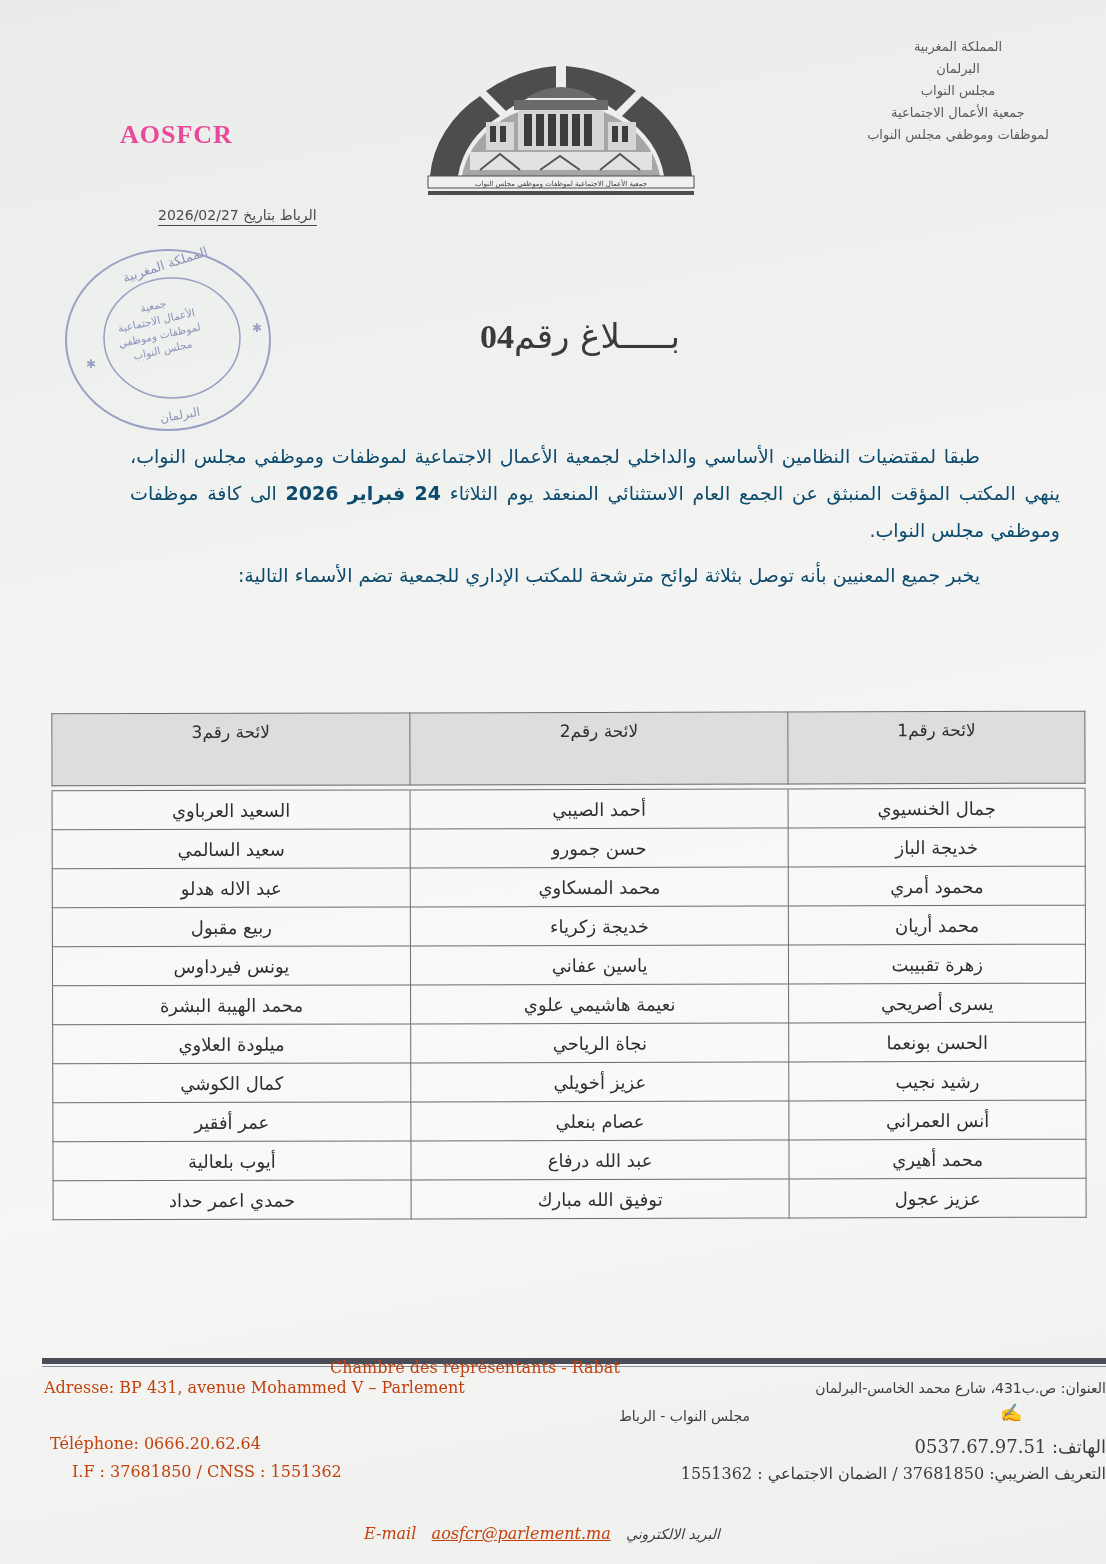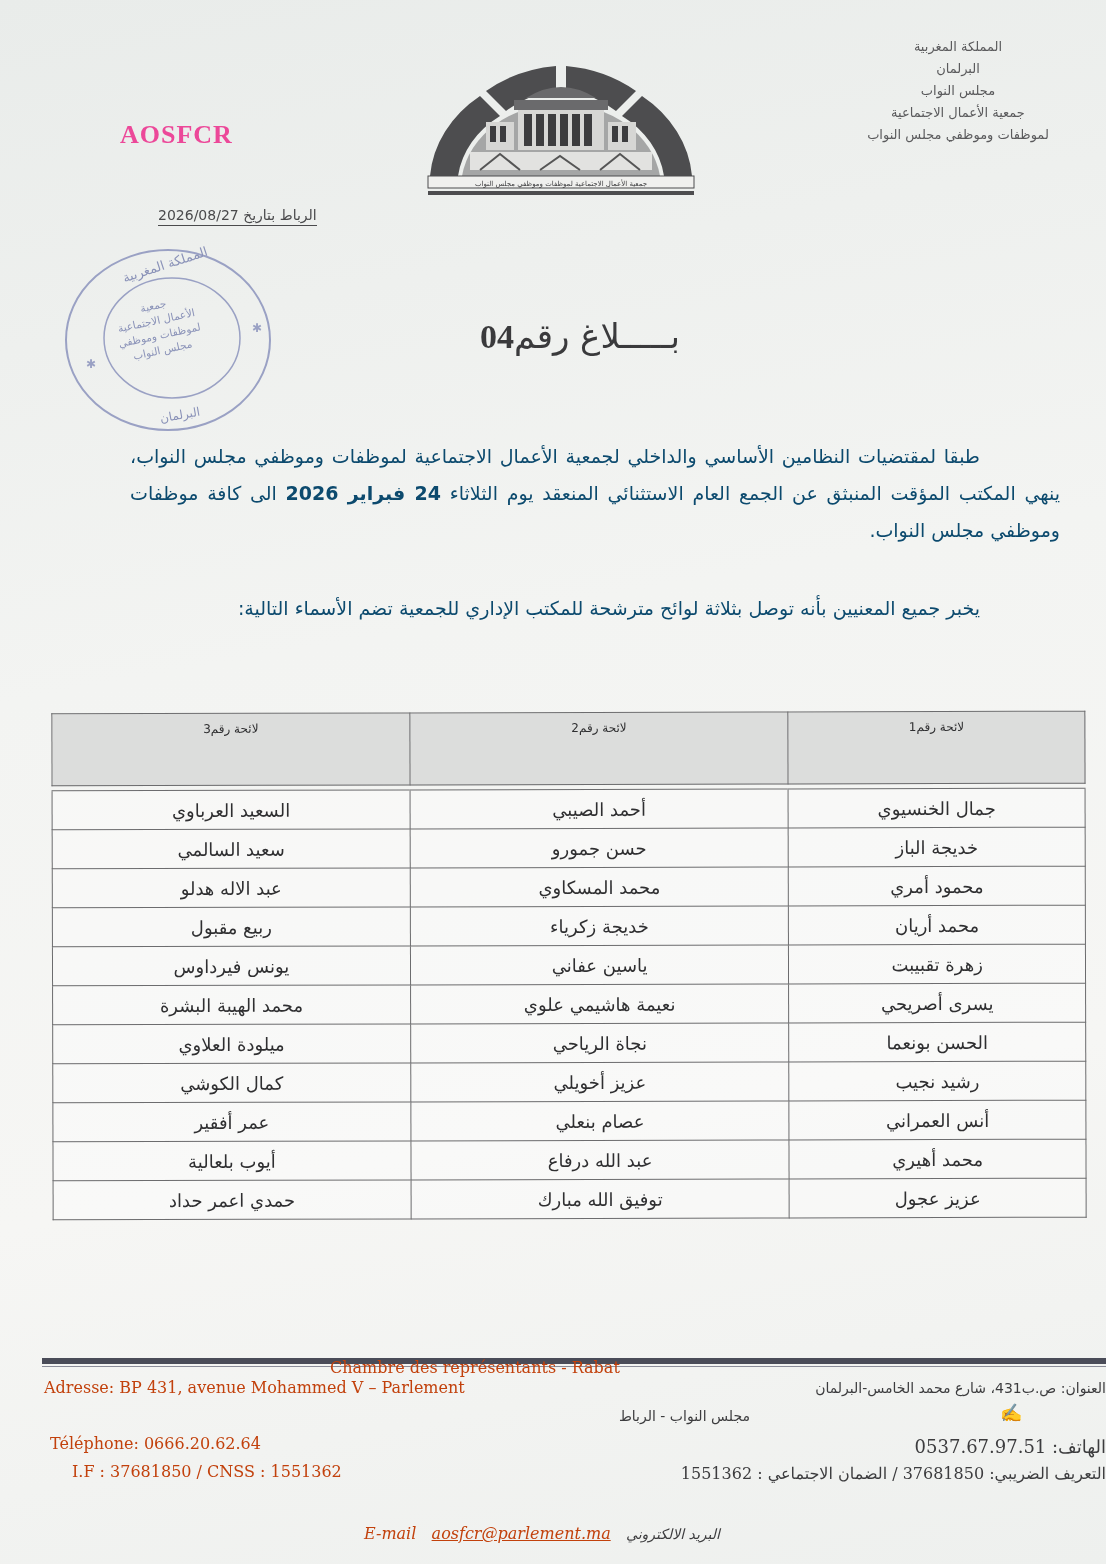--- a/index.html
+++ b/index.html
@@ -50,34 +50,34 @@
     font-family: "DejaVu Sans", sans-serif; font-size: 34px; color: #3a3a3c;
   }
   .title .num { font-family: "Liberation Serif", serif; font-weight: bold; }
 
   
   .para {
     left: 130px; width: 930px; direction: rtl; text-align: justify;
     font-family: "DejaVu Sans", sans-serif; font-size: 19px; line-height: 37px; color: #0c4a6e;
   }
   .para1 { top: 438px; text-indent: 80px; }
-  .para2 { top: 590px; text-indent: 80px; }
+  .para2 { top: 557px; text-indent: 80px; }
   .para b { font-weight: bold; }
 
   
   .table-wrap { left: 52px; top: 712px; width: 1034px; transform: rotate(-0.15deg); }
   table.lists {
     width: 100%; border-collapse: collapse; direction: rtl;
     font-family: "DejaVu Sans", sans-serif; color: #2f2f31;
   }
   table.lists th, table.lists td {
     border: 1.3px solid #6c6c6e; text-align: center;
   }
   table.lists th {
-    background: #dcdddc; font-weight: normal; font-size: 12px;
+    background: #dcdddc; font-weight: normal; font-size: 17px;
     height: 62px; vertical-align: top; padding-top: 8px;
   }
   table.lists td { font-size: 18px; height: 36px; background: rgba(255,255,255,0.35); }
   table.lists tr.gap td { height: 4px; padding: 0; border-left: none; border-right: none; background: transparent; }
 
   
   .footer-rule { left: 42px; top: 1358px; width: 1064px; height: 6px; background: #4a4c58; }
   .footer-rule2 { left: 42px; top: 1366px; width: 1064px; height: 1px; background: #8a8c98; }
   .f-lat {
     font-family: "DejaVu Serif", serif; font-size: 16px; color: #c2410c; white-space: nowrap;
@@ -130,21 +130,21 @@
       <rect x="202" y="68" width="6" height="16"></rect>
   </g>
   <rect x="50" y="94" width="182" height="18" fill="#e2e2e0"></rect>
   <path d="M60 112 L80 96 L100 112 M120 112 L140 98 L160 112 M180 112 L200 96 L220 112" stroke="#555" stroke-width="2" fill="none"></path>
 
   <rect x="8" y="118" width="266" height="12" fill="#f0f0ee" stroke="#4d4d4f" stroke-width="1"></rect>
   <text x="141" y="127.5" font-size="7" text-anchor="middle" fill="#3c3c3e" font-family="DejaVu Sans, sans-serif">جمعية الأعمال الاجتماعية لموظفات وموظفي مجلس النواب</text>
   <rect x="8" y="133" width="266" height="4" fill="#4d4d4f"></rect>
 </svg>
 
-<div class="abs date-line">الرباط بتاريخ 2026/08/27</div>
+<div class="abs date-line">الرباط بتاريخ 2026/02/27</div>
 
 <svg class="abs stamp" viewBox="0 0 212 188">
   <ellipse cx="106" cy="94" rx="102" ry="90" fill="none" stroke="#9aa1c4" stroke-width="2"></ellipse>
   <ellipse cx="110" cy="92" rx="68" ry="60" fill="none" stroke="#9aa1c4" stroke-width="1.5"></ellipse>
   <text x="24" y="122" font-size="12" fill="#9aa1c4">✱</text>
   <text x="190" y="86" font-size="12" fill="#9aa1c4">✱</text>
 </svg>
 <div class="abs stamp-top-text">المملكة المغربية</div>
 <div class="abs stamp-inner-text">
   <div>جمعية</div>

